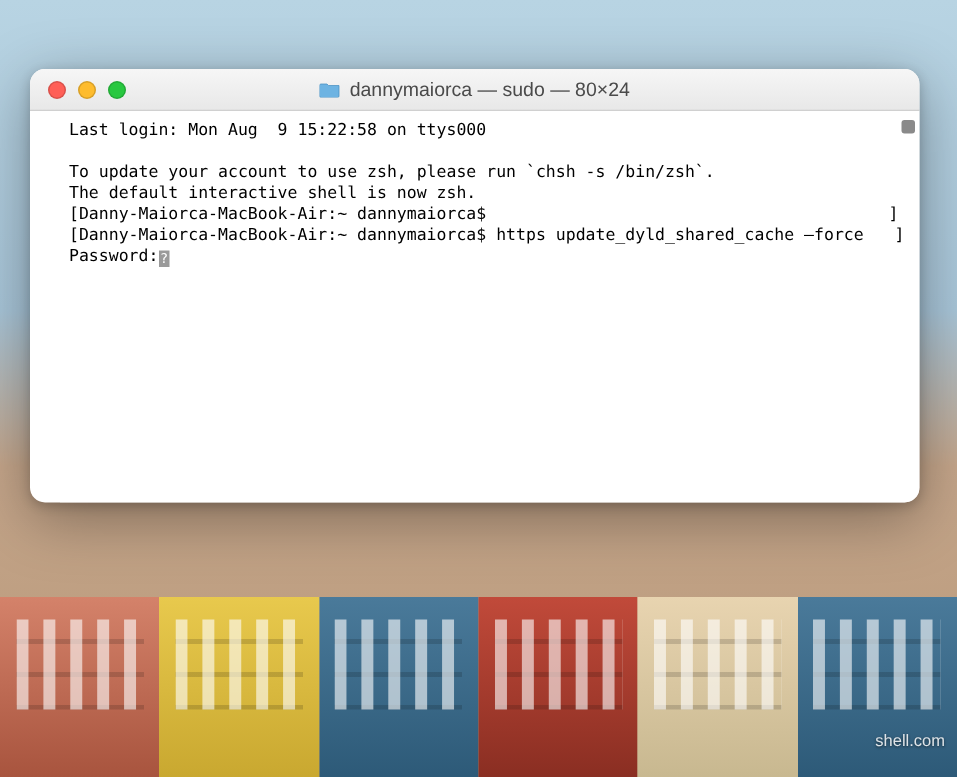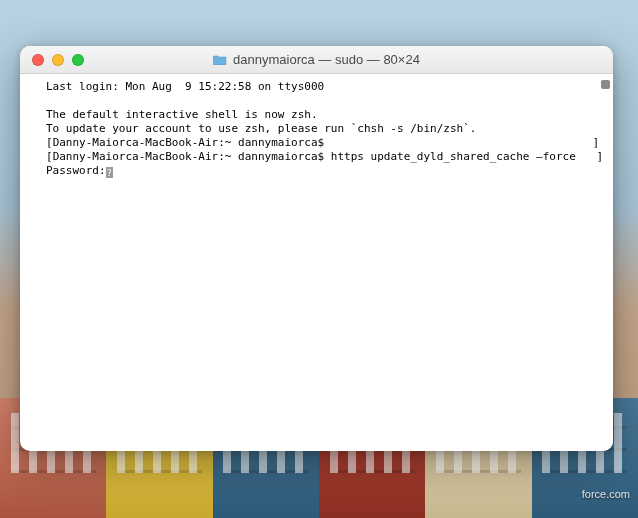--- a/index.html
+++ b/index.html
@@ -48,21 +48,21 @@
       font-size: 11px;
       color: rgba(255,255,255,0.85);
       text-shadow: 0 1px 2px rgba(0,0,0,0.6);
       font-family: Arial, sans-serif;
     }
     .terminal-window {
       position: absolute;
       top: 46px;
       left: 20px;
       width: 593px;
-      height: 405px;
+      height: 289px;
       background: #fff;
       border-radius: 10px;
       box-shadow: 0 10px 40px rgba(0,0,0,0.35), 0 2px 8px rgba(0,0,0,0.2);
       overflow: hidden;
       display: flex;
       flex-direction: column;
     }
     .titlebar {
       height: 28px;
       background: linear-gradient(#f6f6f6, #e8e8e8);
@@ -177,21 +177,21 @@
           <path d="M1 2 h4 l1 1 h7 v7 a1 1 0 0 1 -1 1 h-11 a1 1 0 0 1 -1 -1 v-7 a1 1 0 0 1 1 -1 z" fill="#6db3e2" stroke="#4a90c2" stroke-width="0.5"></path>
         </svg>
       </span>
       <span>dannymaiorca — sudo — 80×24</span>
     </div>
   </div>
   <div class="terminal-body">
     <div class="scroll-indicator"></div>
     <div class="line">Last login: Mon Aug  9 15:22:58 on ttys000</div>
     <div class="line">&nbsp;</div>
+    <div class="line">To update your account to use zsh, please run `chsh -s /bin/zsh`.</div>
     <div class="line">The default interactive shell is now zsh.</div>
-    <div class="line">To update your account to use zsh, please run `chsh -s /bin/zsh`.</div>
     <div class="line"><span class="bracket">[</span><span>Danny-Maiorca-MacBook-Air:~ dannymaiorca$</span><span> </span><span class="bracket-r">]</span></div>
     <div class="line"><span class="bracket">[</span><span>Danny-Maiorca-MacBook-Air:~ dannymaiorca$</span><span> https update_dyld_shared_cache —force</span><span class="bracket-r" style="margin-right:6px;">]</span></div>
     <div class="line"><span>Password:</span><span class="key-cursor"></span></div>
   </div>
 </div>
 
-<div class="watermark">force.com</div>
+<div class="watermark">shell.com</div>
 
 </body></html>

